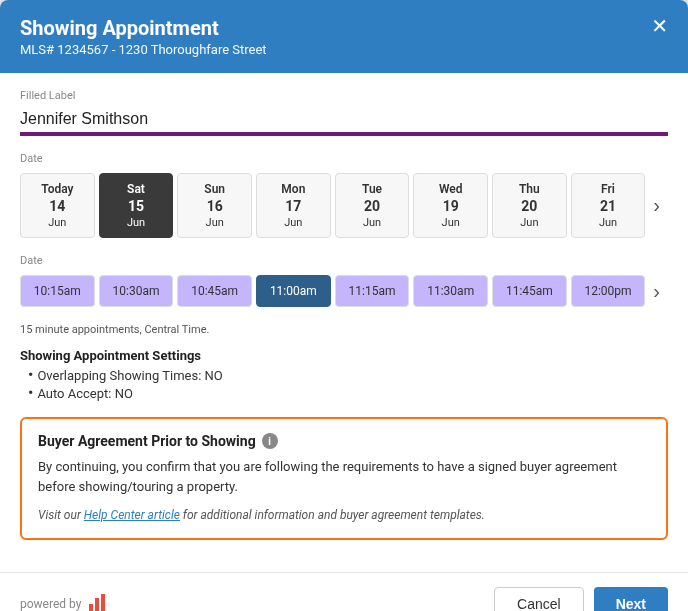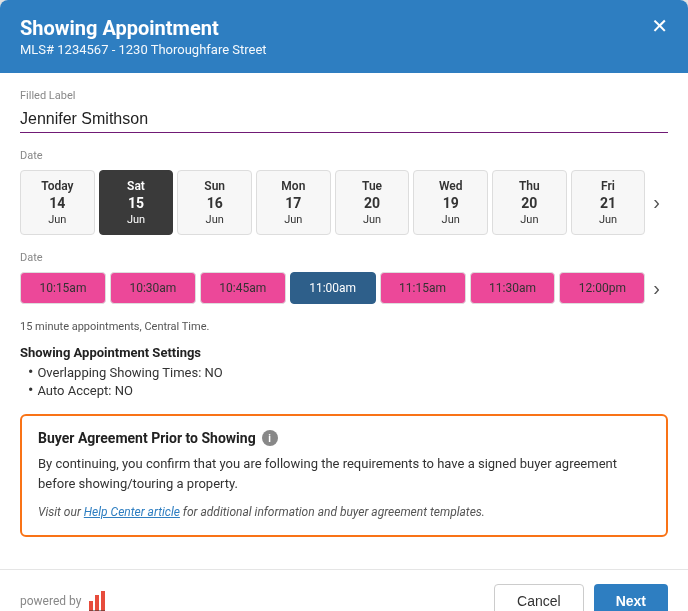--- a/index.html
+++ b/index.html
@@ -51,21 +51,21 @@
       margin-bottom: 16px;
     }
     .field-label {
       font-size: 11px;
       color: #888;
       margin-bottom: 4px;
     }
     .text-input {
       width: 100%;
       border: none;
-      border-bottom: 1px solid #701a75;
+      border-bottom: 4px solid #701a75;
       padding: 4px 0;
       font-size: 16px;
       color: #222;
       outline: none;
     }
     .section-label {
       font-size: 11px;
       color: #888;
       margin-bottom: 8px;
     }
@@ -127,21 +127,21 @@
       flex: 1;
       gap: 4px;
     }
     .time-cell {
       flex: 1;
       border: 1px solid #ddd;
       border-radius: 4px;
       padding: 8px 4px;
       text-align: center;
       cursor: pointer;
-      background: #ec4899;
+      background: #c4b5fd;
       font-size: 12px;
       color: #333;
       white-space: nowrap;
     }
     .time-cell.selected {
       background: #2e5f8a;
       color: white;
       border-color: #2e5f8a;
     }
     .appointment-note {
@@ -327,20 +327,21 @@
     <div class="field-group">
       <div class="section-label">Date</div>
       <div class="time-scroll-container">
         <div class="time-cells" id="time-cells">
             <div class="time-cell">10:15am</div>
             <div class="time-cell">10:30am</div>
             <div class="time-cell">10:45am</div>
             <div class="time-cell selected">11:00am</div>
             <div class="time-cell">11:15am</div>
             <div class="time-cell">11:30am</div>
+            <div class="time-cell">11:45am</div>
             <div class="time-cell">12:00pm</div>
           </div>
         <button class="scroll-arrow">›</button>
       </div>
     </div>
 
     <div class="appointment-note">15 minute appointments, Central Time.</div>
 
     <div class="settings-section">
       <div class="settings-title">Showing Appointment Settings</div>

